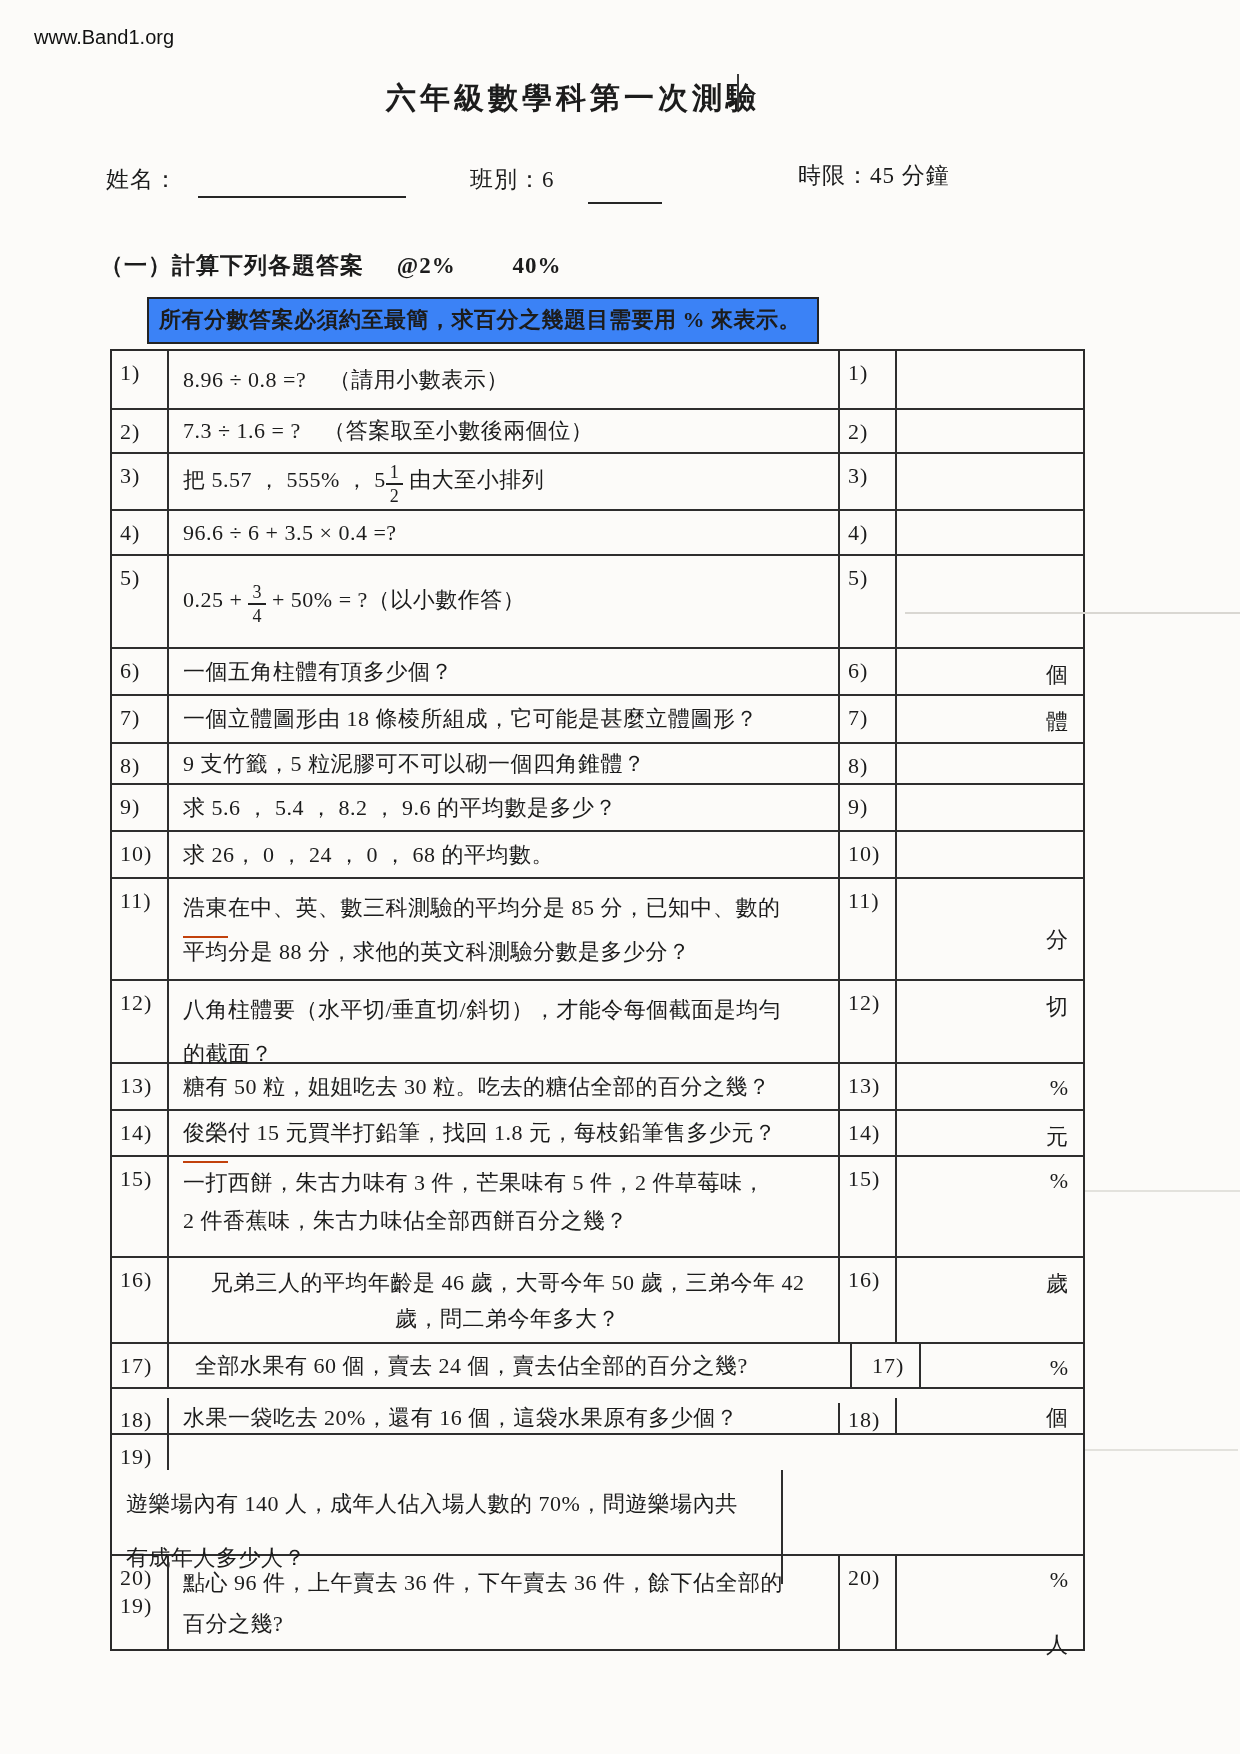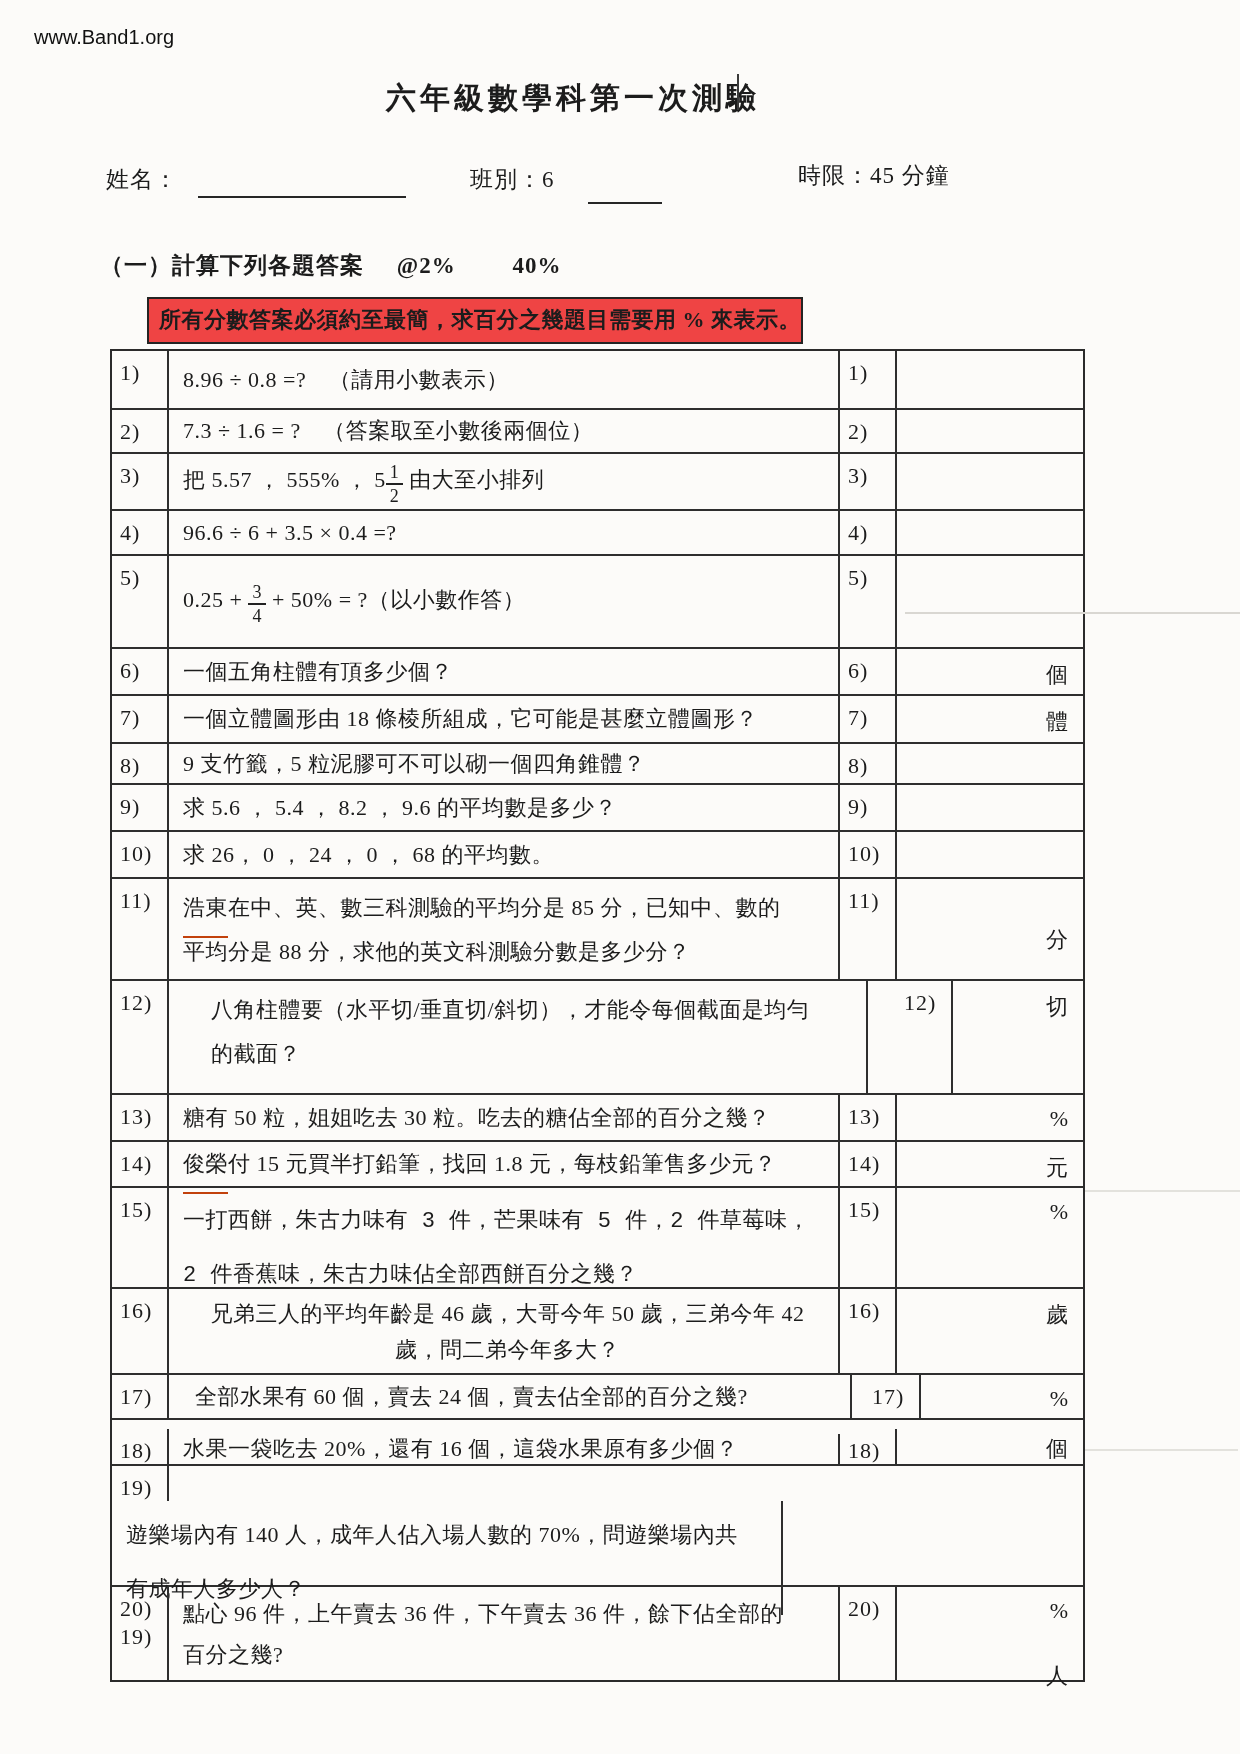--- a/index.html
+++ b/index.html
@@ -33,24 +33,24 @@
   .name-blank{left:198px;top:196px;width:208px;height:2px;background:#262626;}
   .class-label{left:470px;top:164px;}
   .class-blank{left:588px;top:202px;width:74px;height:2px;background:#262626;}
   .time-label{left:798px;top:160px;}
   .section-line{left:100px;top:250px;font-size:23px;font-weight:bold;letter-spacing:1px;}
   .section-line .m1{margin-left:26px;}
   .section-line .m2{margin-left:50px;}
   .notice-box{
     left:147px;top:297px;
     border:2px solid #242424;
-    padding:6px 0 7px 10px;
+    padding:6px 16px 7px 10px;
     font-size:22px;font-weight:bold;
     letter-spacing:0.5px;
-    background:#ef4444;
+    background:#3b82f6;
     white-space:nowrap;
     text-align:center;
   }
   
   .qtable{
     left:110px;top:349px;width:975px;
     border:2px solid #2b2b2b;
     box-sizing:border-box;
     background:#fcfbf9;
   }
@@ -187,21 +187,21 @@
       <div class="t-row" style="height: 102px;">
         <div class="c c-no-l num">11)</div>
         <div class="c c-q multi">
           <div class="qtxt" style="line-height: 44px;"><span class="uline">浩東</span>在中、英、數三科測驗的平均分是 85 分，已知中、數的<br>平均分是 88 分，求他的英文科測驗分數是多少分？</div>
         </div>
         <div class="c c-no-r num">11)</div>
         <div class="c c-ans low">
           <span class="unit">分</span>
         </div>
       </div>
-      <div class="t-row" style="height: 114px; gap: 28px;">
+      <div class="t-row" style="height: 83px;">
         <div class="c c-no-l num">12)</div>
         <div class="c c-q multi">
           <div class="qtxt" style="line-height: 43.5px;">八角柱體要（水平切/垂直切/斜切），才能令每個截面是均勻<br>的截面？</div>
         </div>
         <div class="c c-no-r num">12)</div>
         <div class="c c-ans">
           <span class="unit">切</span>
         </div>
       </div>
       <div class="t-row" style="height: 47px;">
@@ -220,21 +220,21 @@
           <div class="qtxt"><span class="uline">俊榮</span>付 15 元買半打鉛筆，找回 1.8 元，每枝鉛筆售多少元？</div>
         </div>
         <div class="c c-no-r num">14)</div>
         <div class="c c-ans">
           <span class="unit">元</span>
         </div>
       </div>
       <div class="t-row" style="height: 101px;">
         <div class="c c-no-l num">15)</div>
         <div class="c c-q multi">
-          <div class="qtxt" style="line-height: 54px; font-family: Liberation Mono, monospace;">一打西餅，朱古力味有 3 件，芒果味有 5 件，2 件草莓味，<br>2 件香蕉味，朱古力味佔全部西餅百分之幾？</div>
+          <div class="qtxt" style="line-height: 38px;">一打西餅，朱古力味有 3 件，芒果味有 5 件，2 件草莓味，<br>2 件香蕉味，朱古力味佔全部西餅百分之幾？</div>
         </div>
         <div class="c c-no-r num">15)</div>
         <div class="c c-ans">
           <span class="unit">%</span>
         </div>
       </div>
       <div class="t-row" style="height: 86px;">
         <div class="c c-no-l num">16)</div>
         <div class="c c-q multi">
           <div class="qtxt" style="line-height: 36px; text-align: center;">兄弟三人的平均年齡是 46 歲，大哥今年 50 歲，三弟今年 42<br>歲，問二弟今年多大？</div>

